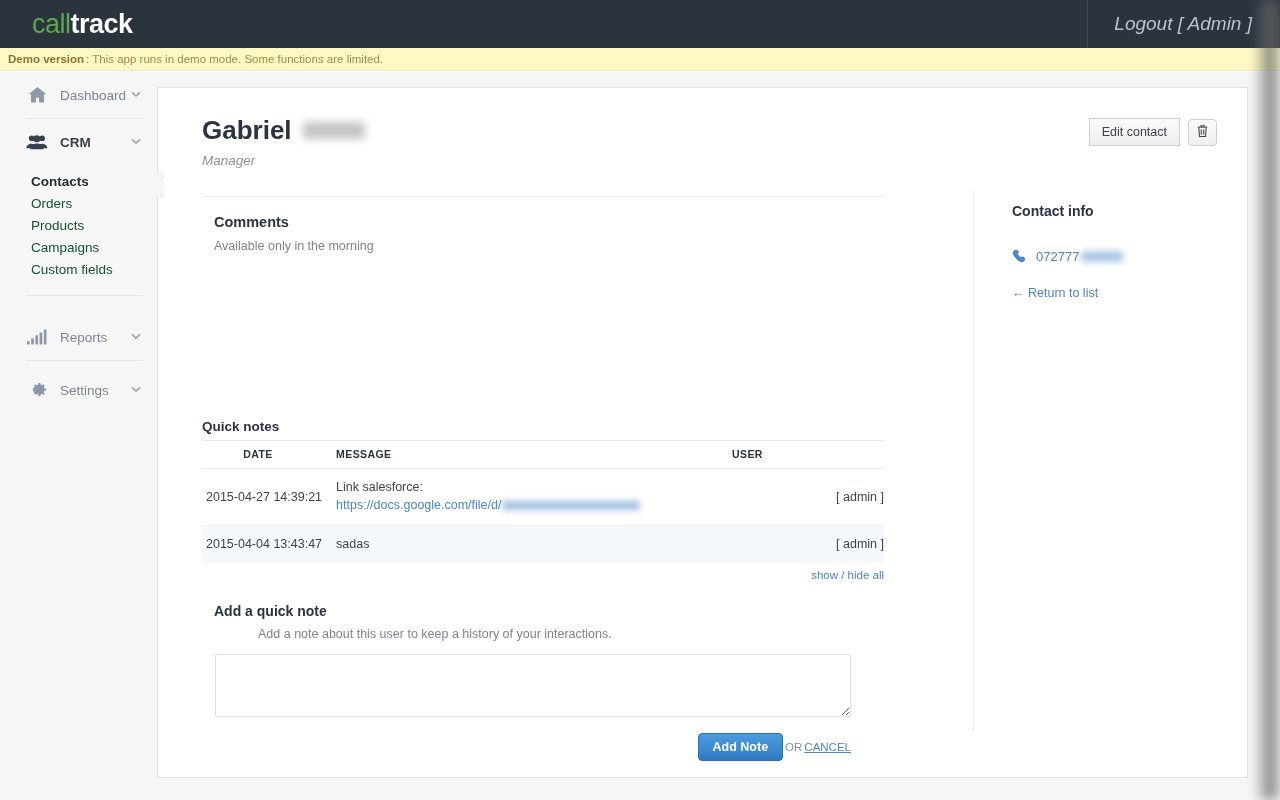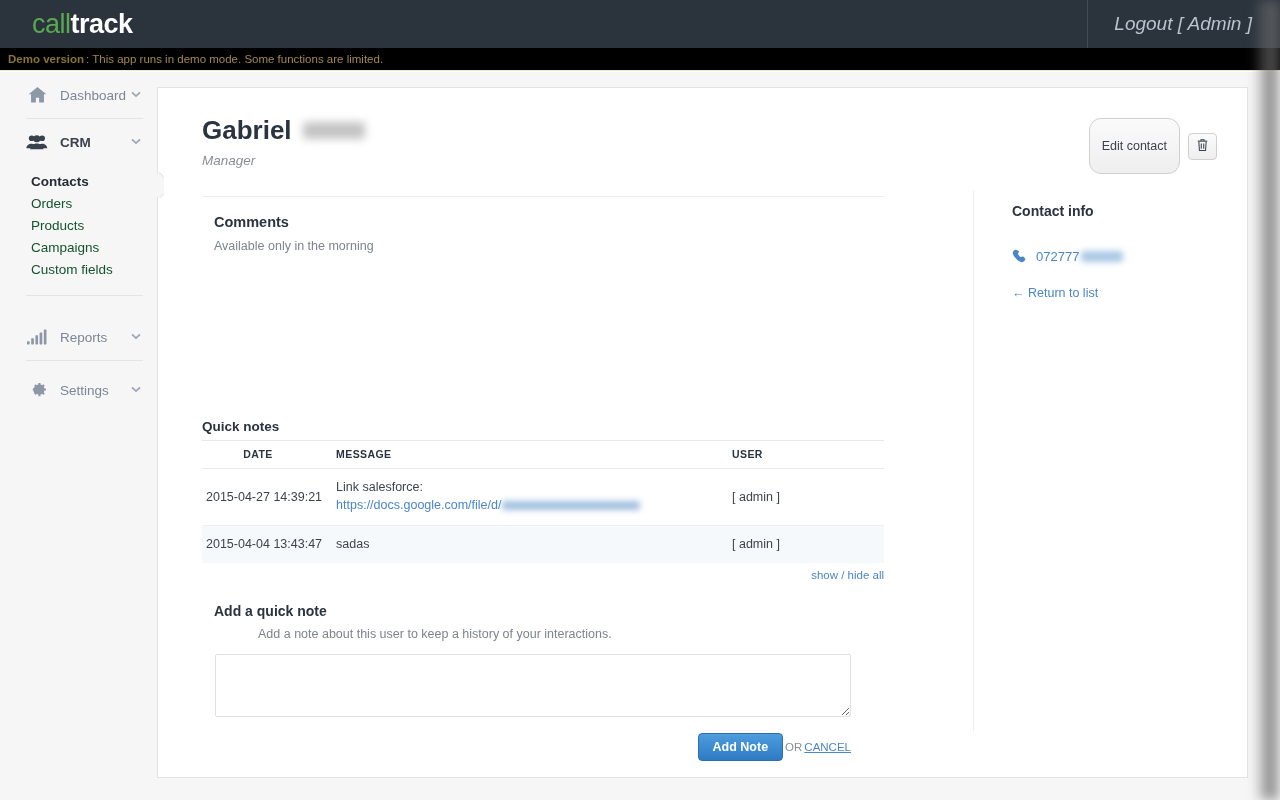--- a/index.html
+++ b/index.html
@@ -39,21 +39,21 @@
     color: #b9c3ce;
     font-style: italic;
     font-size: 19px;
     white-space: nowrap;
   }
 
   
   .demo-banner {
     position: absolute; left: 0; top: 48px;
     width: 1280px; height: 23px;
-    background: #000000;
+    background: #fef9c3;
     border-bottom: 1px solid #f0e8c8;
     display: flex; align-items: center;
     padding-left: 8px;
     font-size: 11.5px;
     color: #a08a4b;
     white-space: nowrap;
   }
   .demo-banner b { color: #8a7434; font-weight: 700; margin-right: 2px; }
 
   
@@ -178,22 +178,22 @@
     font-style: italic;
     color: #8a8f97;
   }
   .hdr-actions {
     position: absolute; right: 30px; top: 30px;
     display: flex; align-items: center; gap: 8px;
   }
   .btn-edit {
     background: linear-gradient(180deg,#fbfbfb 0%,#eeeeee 100%);
     border: 1px solid #cfcfcf;
-    border-radius: 12px;
-    padding: 20px 12px;
+    border-radius: 0;
+    padding: 6px 12px;
     font-size: 12.5px;
     color: #3b424c;
     cursor: pointer;
     font-family: inherit;
   }
   .btn-trash {
     background: linear-gradient(180deg,#fbfbfb 0%,#eeeeee 100%);
     border: 1px solid #cfcfcf;
     border-radius: 4px;
     width: 29px; height: 27px;
@@ -248,21 +248,21 @@
   .qn-table th.c-date { width: 118px; text-align: center; padding-right: 8px; }
   .qn-table th.c-msg  { padding-left: 14px; }
   .qn-table th.c-user { width: 162px; padding-left: 10px; }
   .qn-table td {
     font-size: 12.5px; color: #3d444e;
     padding: 10px 0;
     vertical-align: middle;
   }
   .qn-table td.c-date { text-align: left; padding-left: 4px; white-space: nowrap; }
   .qn-table td.c-msg  { padding-left: 14px; line-height: 1.42; }
-  .qn-table td.c-user { padding-left: 10px; color: #3d444e; }
+  .qn-table td.c-user { padding-left: 10px; color: #3d444e; text-align: right; }
   .qn-table tr.alt td { background: #f6f9fb; }
   .msg-link { color: #4a86c9; text-decoration: none; }
   .redact.url {
     width: 138px; height: 9px;
     margin-left: 1px; vertical-align: -1px;
     filter: blur(3.2px);
     background: #8fb3d8;
   }
   .qn-row-1 td { border-bottom: 1px solid #f0f0f0; }
 

